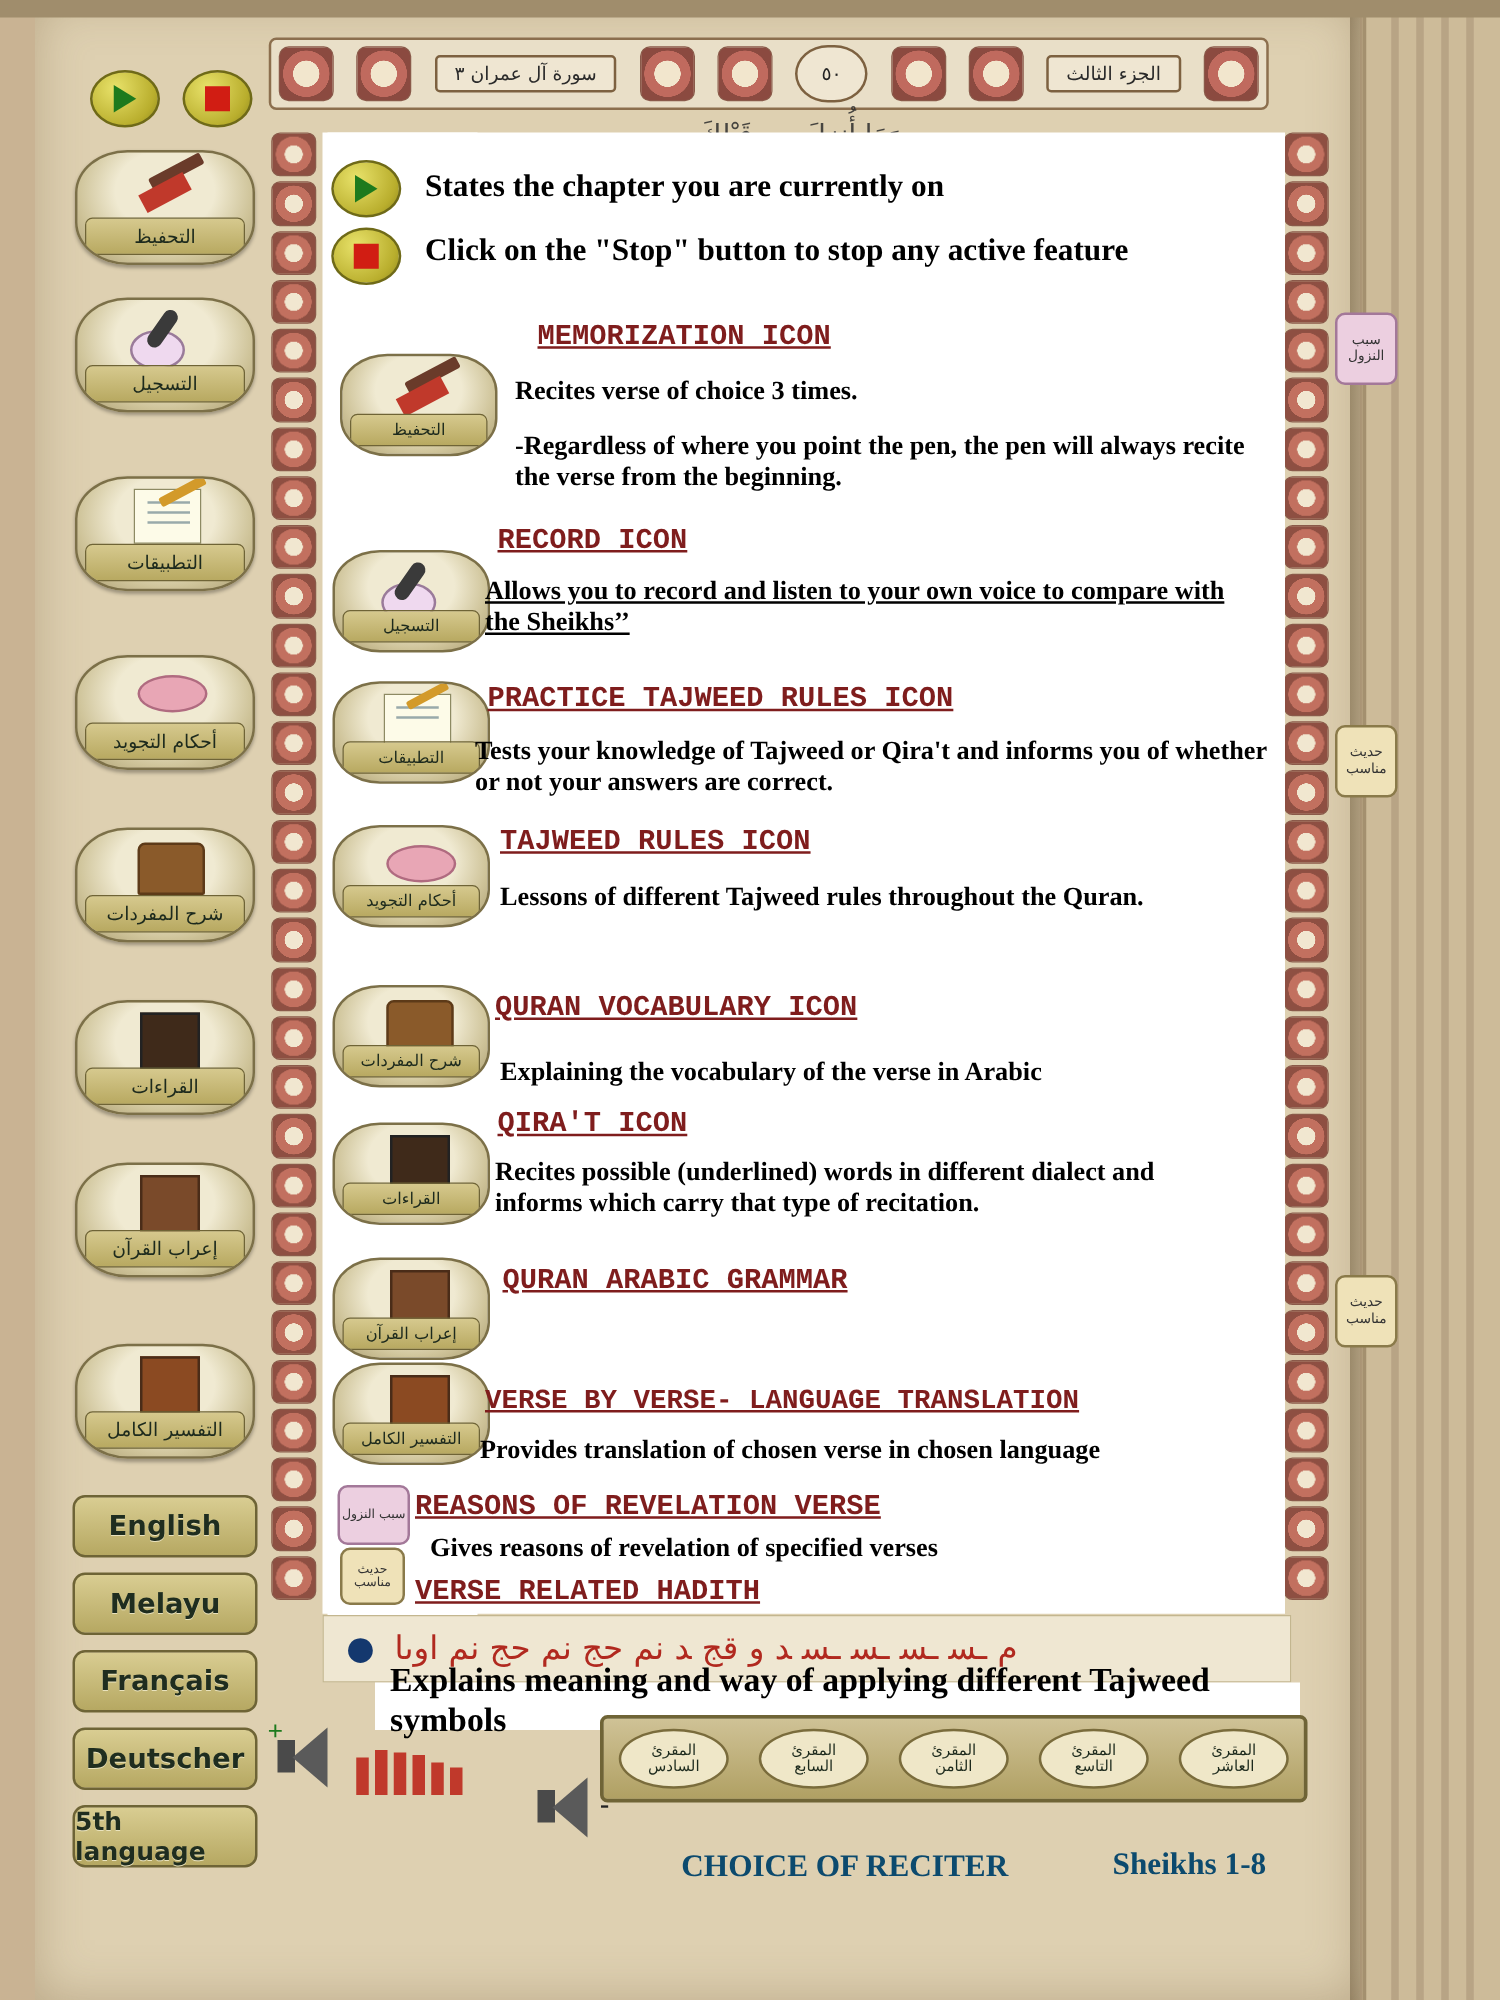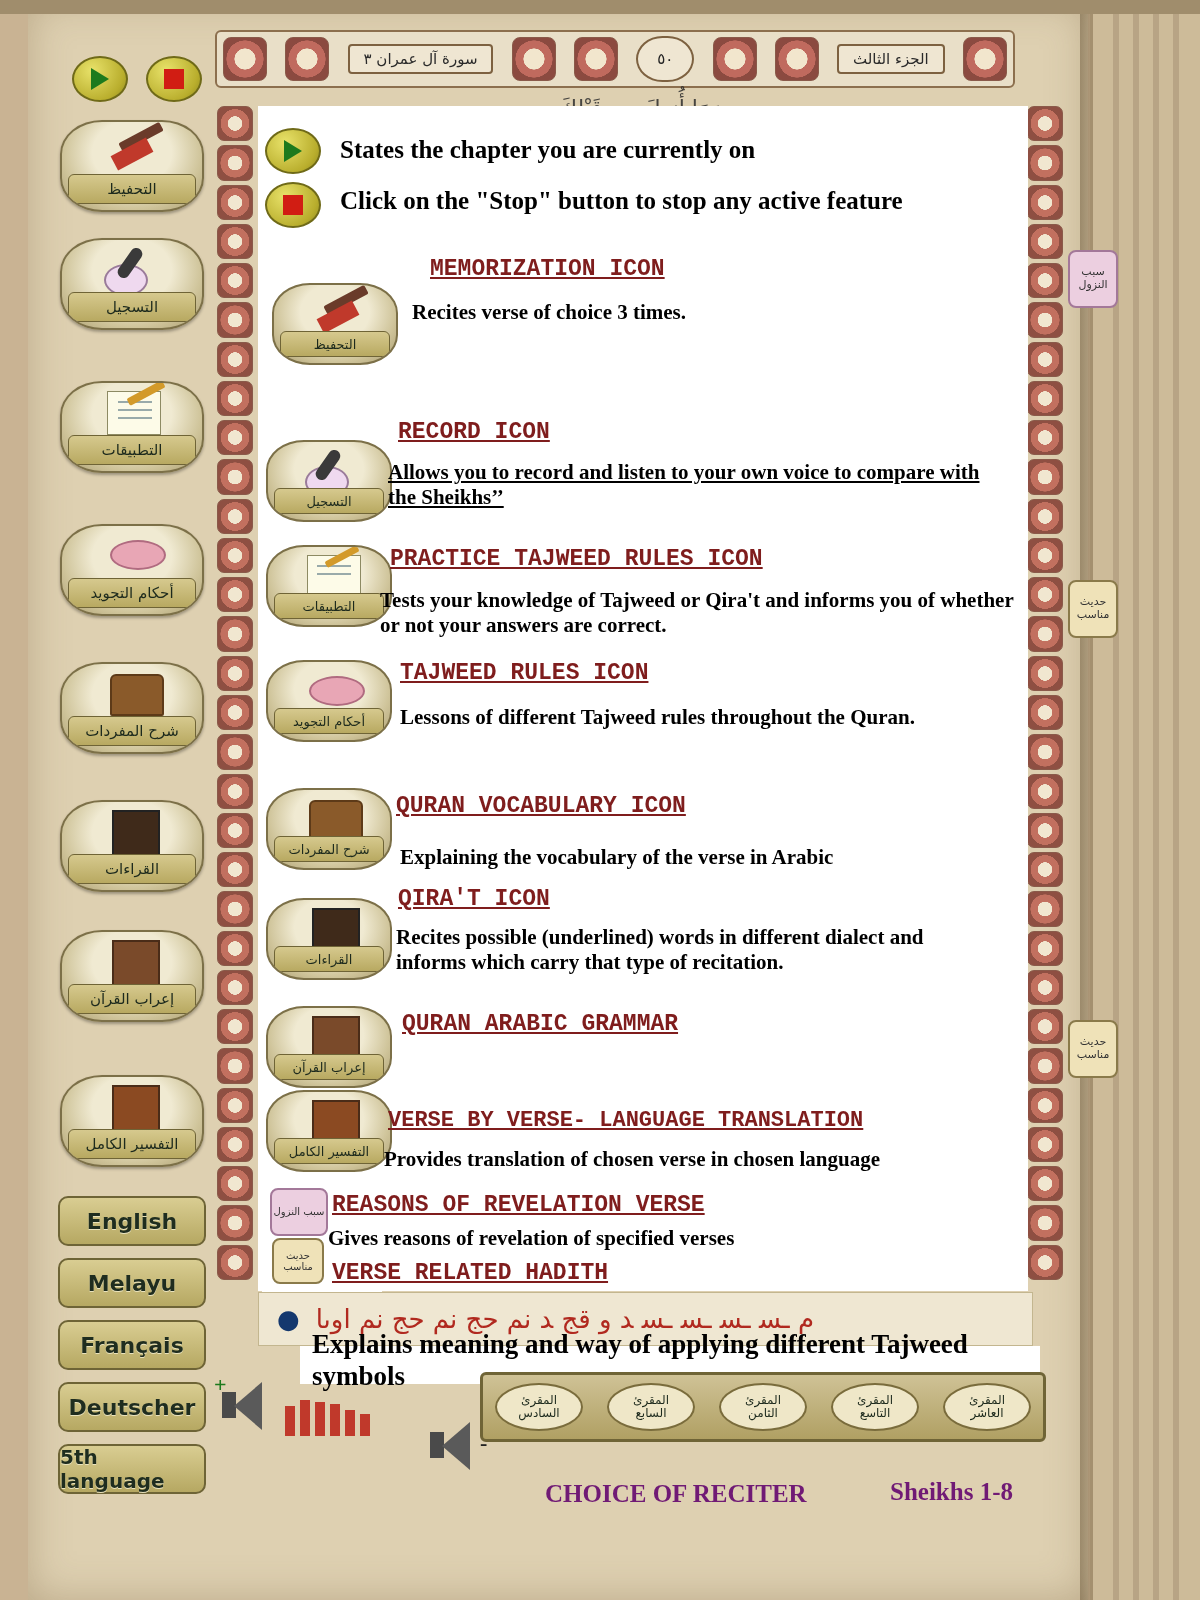--- a/index.html
+++ b/index.html
@@ -209,21 +209,21 @@
     border-top:24px solid transparent;border-bottom:24px solid transparent;
     border-right:28px solid #5a5a5a;
   }
   .eq{
     position:absolute;display:flex;align-items:flex-end;gap:5px;height:48px;
   }
   .eq span{width:10px;background:#c0392b;display:block;}
 
   .footer-txt{
     position:absolute;font-family:"Liberation Serif", serif;font-weight:bold;
-    color:#701a75;font-size:25px;
+    color:#0c4a6e;font-size:25px;
   }
 
   
   .rtab{
     position:absolute;left:1068px;width:46px;height:54px;border-radius:8px;
     background:#efe2b8;border:2px solid #8a7a4a;
     font-family:"DejaVu Sans", sans-serif;font-size:11px;color:#333;
     display:flex;flex-direction:column;align-items:center;justify-content:center;
     line-height:1.15;text-align:center;
   }
@@ -430,20 +430,21 @@
 
   <div class="thumb" style="left:272px;top:283px">
     <div class="chip-art">
         <div class="art-pen"></div>
         <div class="art-pen2"></div>
       </div>
     <div class="chip-label">التحفيظ</div>
   </div>
   <div class="ann ann-title" style="left:430px;top:256px">MEMORIZATION ICON</div>
   <div class="ann ann-body" style="left:412px;top:300px;width:590px">Recites verse of choice 3 times.</div>
+  <div class="ann ann-body" style="left:412px;top:344px;width:600px">-Regardless of where you point the pen, the pen will always recite the verse from the beginning.</div>
 
   <div class="thumb" style="left:266px;top:440px">
     <div class="chip-art">
         <div class="art-disc"></div>
         <div class="art-mic"></div>
       </div>
     <div class="chip-label">التسجيل</div>
   </div>
   <div class="ann ann-title" style="left:398px;top:419px">RECORD ICON</div>
   <div class="ann ann-body u" style="left:388px;top:460px;width:600px">Allows you to record and listen to your own voice to compare with the Sheikhs’’</div>
@@ -501,21 +502,21 @@
       </div>
     <div class="chip-label">التفسير الكامل</div>
   </div>
   <div class="ann ann-title" style="left:388px;top:1108px;font-size:22px">VERSE BY VERSE- LANGUAGE TRANSLATION</div>
   <div class="ann ann-body" style="left:384px;top:1147px;width:660px">Provides translation of chosen verse in chosen language</div>
 
   <div class="rtab pink" style="left:270px;top:1188px;width:54px;height:44px;font-size:10px">
     <span>سبب النزول</span>
   </div>
   <div class="ann ann-title" style="left:332px;top:1192px">REASONS OF REVELATION VERSE</div>
-  <div class="ann ann-body" style="left:328px;top:1226px;width:600px">Gives reasons of revelation of specified verses</div>
+  <div class="ann ann-body" style="left:344px;top:1226px;width:600px">Gives reasons of revelation of specified verses</div>
 
   <div class="rtab" style="left:272px;top:1238px;width:48px;height:42px;font-size:10px">
     <span>حديث مناسب</span>
   </div>
   <div class="ann ann-title" style="left:332px;top:1260px">VERSE RELATED HADITH</div>
 
   <div class="tajweed-row">
     <span>م  ـﺴ  ـﺴ  ـﺴ  ـﺴ  ﺪ  ﻭ  ﻗﺞ  ﺪ  ﻧﻢ  ﺣﺞ  ﻧﻢ  ﺣﺞ  ﻧﻢ  ﺍﻭﯨﺎ</span>
     <span class="blk">●</span>
   </div>

